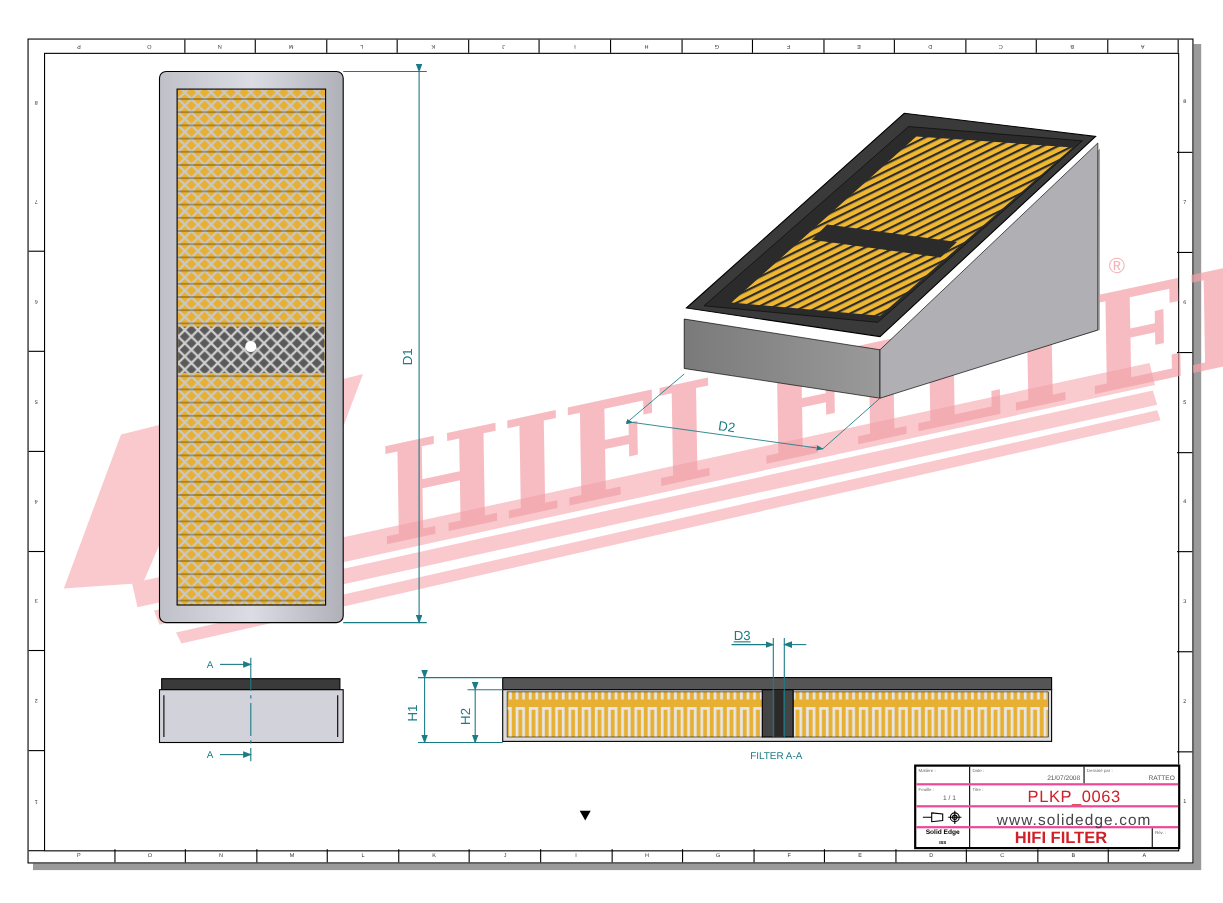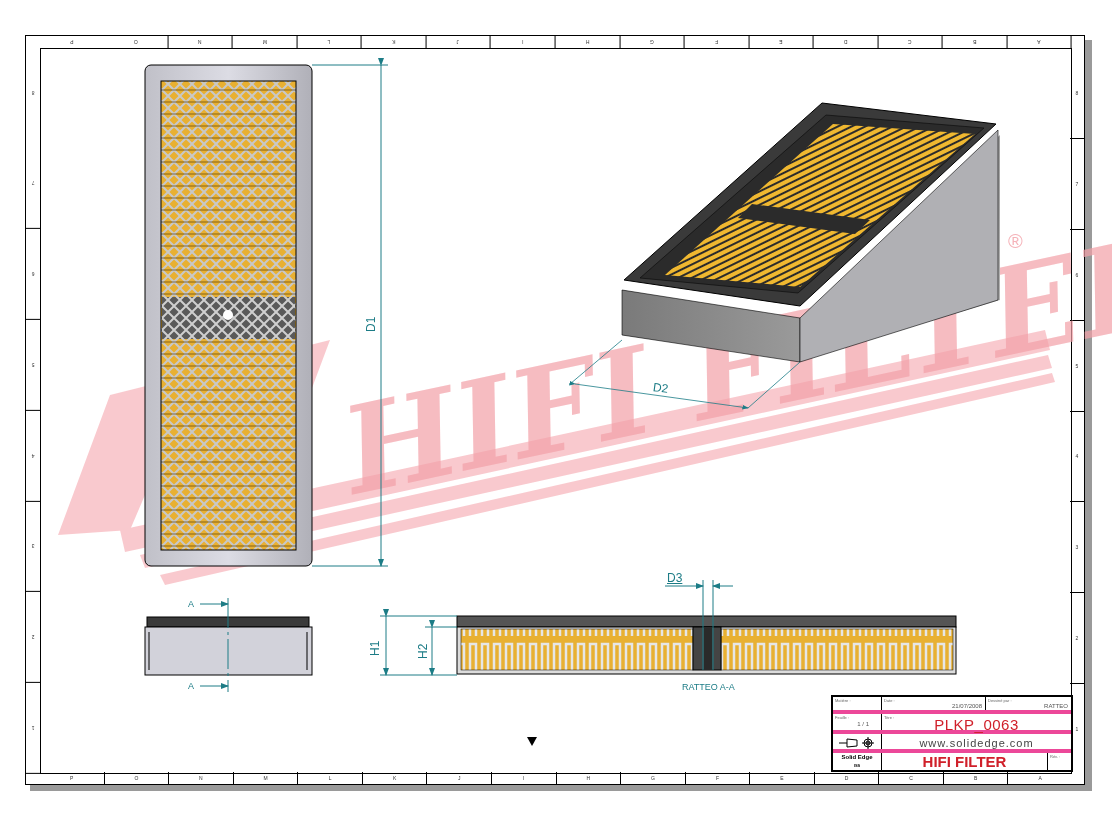--- a/index.html
+++ b/index.html
@@ -17,26 +17,26 @@
   .zone-rcell{flex:1;border-top:1px solid #000;font-size:5px;color:#333;display:flex;align-items:center;justify-content:center;}
   .zone-rcell:first-child{border-top:none;}
   .zone-left .zone-rcell{transform:rotate(180deg);}
   .center-mark{position:absolute;left:527px;top:737px;width:0;height:0;border-left:5px solid transparent;border-right:5px solid transparent;border-top:9px solid #000;}
 
   svg.draw{position:absolute;left:0;top:0;}
   .dim-label{position:absolute;color:#1c7c86;font-size:12px;}
   .dim-v{transform:rotate(-90deg);transform-origin:left top;}
 
   .titleblock{position:absolute;left:831px;top:695px;width:242px;height:77px;border:2px solid #000;box-sizing:border-box;background:#fff;}
-  .tb-row{position:absolute;left:0;width:100%;border-bottom:4px solid #ec4899;box-sizing:border-box;}
+  .tb-row{position:absolute;left:0;width:100%;border-bottom:2px solid #ec4899;box-sizing:border-box;}
   .tb-cell{position:absolute;top:0;height:100%;border-right:1px solid #000;box-sizing:border-box;}
   .tb-lbl{position:absolute;left:2px;top:1px;font-size:4px;color:#666;}
   .tb-val{position:absolute;right:3px;bottom:1px;font-size:6px;color:#555;}
   .tb-title{position:absolute;left:0;right:0;top:2px;text-align:center;font-size:15px;color:#d0202a;letter-spacing:0.5px;}
-  .tb-web{position:absolute;left:0;right:0;top:3px;text-align:center;font-size:11px;color:#444;letter-spacing:1px;}
+  .tb-web{position:absolute;left:0;right:0;top:3px;text-align:center;font-size:14px;color:#444;letter-spacing:1px;}
   .tb-brand{position:absolute;left:0;right:0;top:0;text-align:center;font-size:15px;font-weight:bold;color:#d0202a;}
   .tb-se{position:absolute;left:0;right:0;top:1px;text-align:center;font-size:6px;font-weight:bold;}
   .tb-se2{position:absolute;left:0;right:0;top:10px;text-align:center;font-size:4px;font-weight:bold;}
   .watermark{position:absolute;left:0;top:0;}
 </style>
 </head>
 <body>
 
 <div class="sheet-shadow"></div>
 <div class="sheet">
@@ -209,21 +209,21 @@
   </g>
 </svg>
 
 <div class="dim-label dim-v" style="left:364px;top:332px;">D1</div>
 <div class="dim-label" style="left:653px;top:381px;transform:rotate(8deg);">D2</div>
 <div class="dim-label" style="left:667px;top:571px;text-decoration:underline;">D3</div>
 <div class="dim-label dim-v" style="left:368px;top:656px;">H1</div>
 <div class="dim-label dim-v" style="left:416px;top:659px;">H2</div>
 <div class="dim-label" style="left:188px;top:599px;font-size:9px;">A</div>
 <div class="dim-label" style="left:188px;top:681px;font-size:9px;">A</div>
-<div class="dim-label" style="left:682px;top:682px;font-size:9px;">RATTEO A-A</div>
+<div class="dim-label" style="left:682px;top:682px;font-size:9px;">FILTER A-A</div>
 
 <div class="titleblock">
   <div class="tb-row" style="top:0;height:17px;">
     <div class="tb-cell" style="left:0;width:49px;">
       <span class="tb-lbl">Matière :</span>
       <span class="tb-val"></span>
     </div>
     <div class="tb-cell" style="left:49px;width:104px;">
       <span class="tb-lbl">Date :</span>
       <span class="tb-val">21/07/2008</span>

